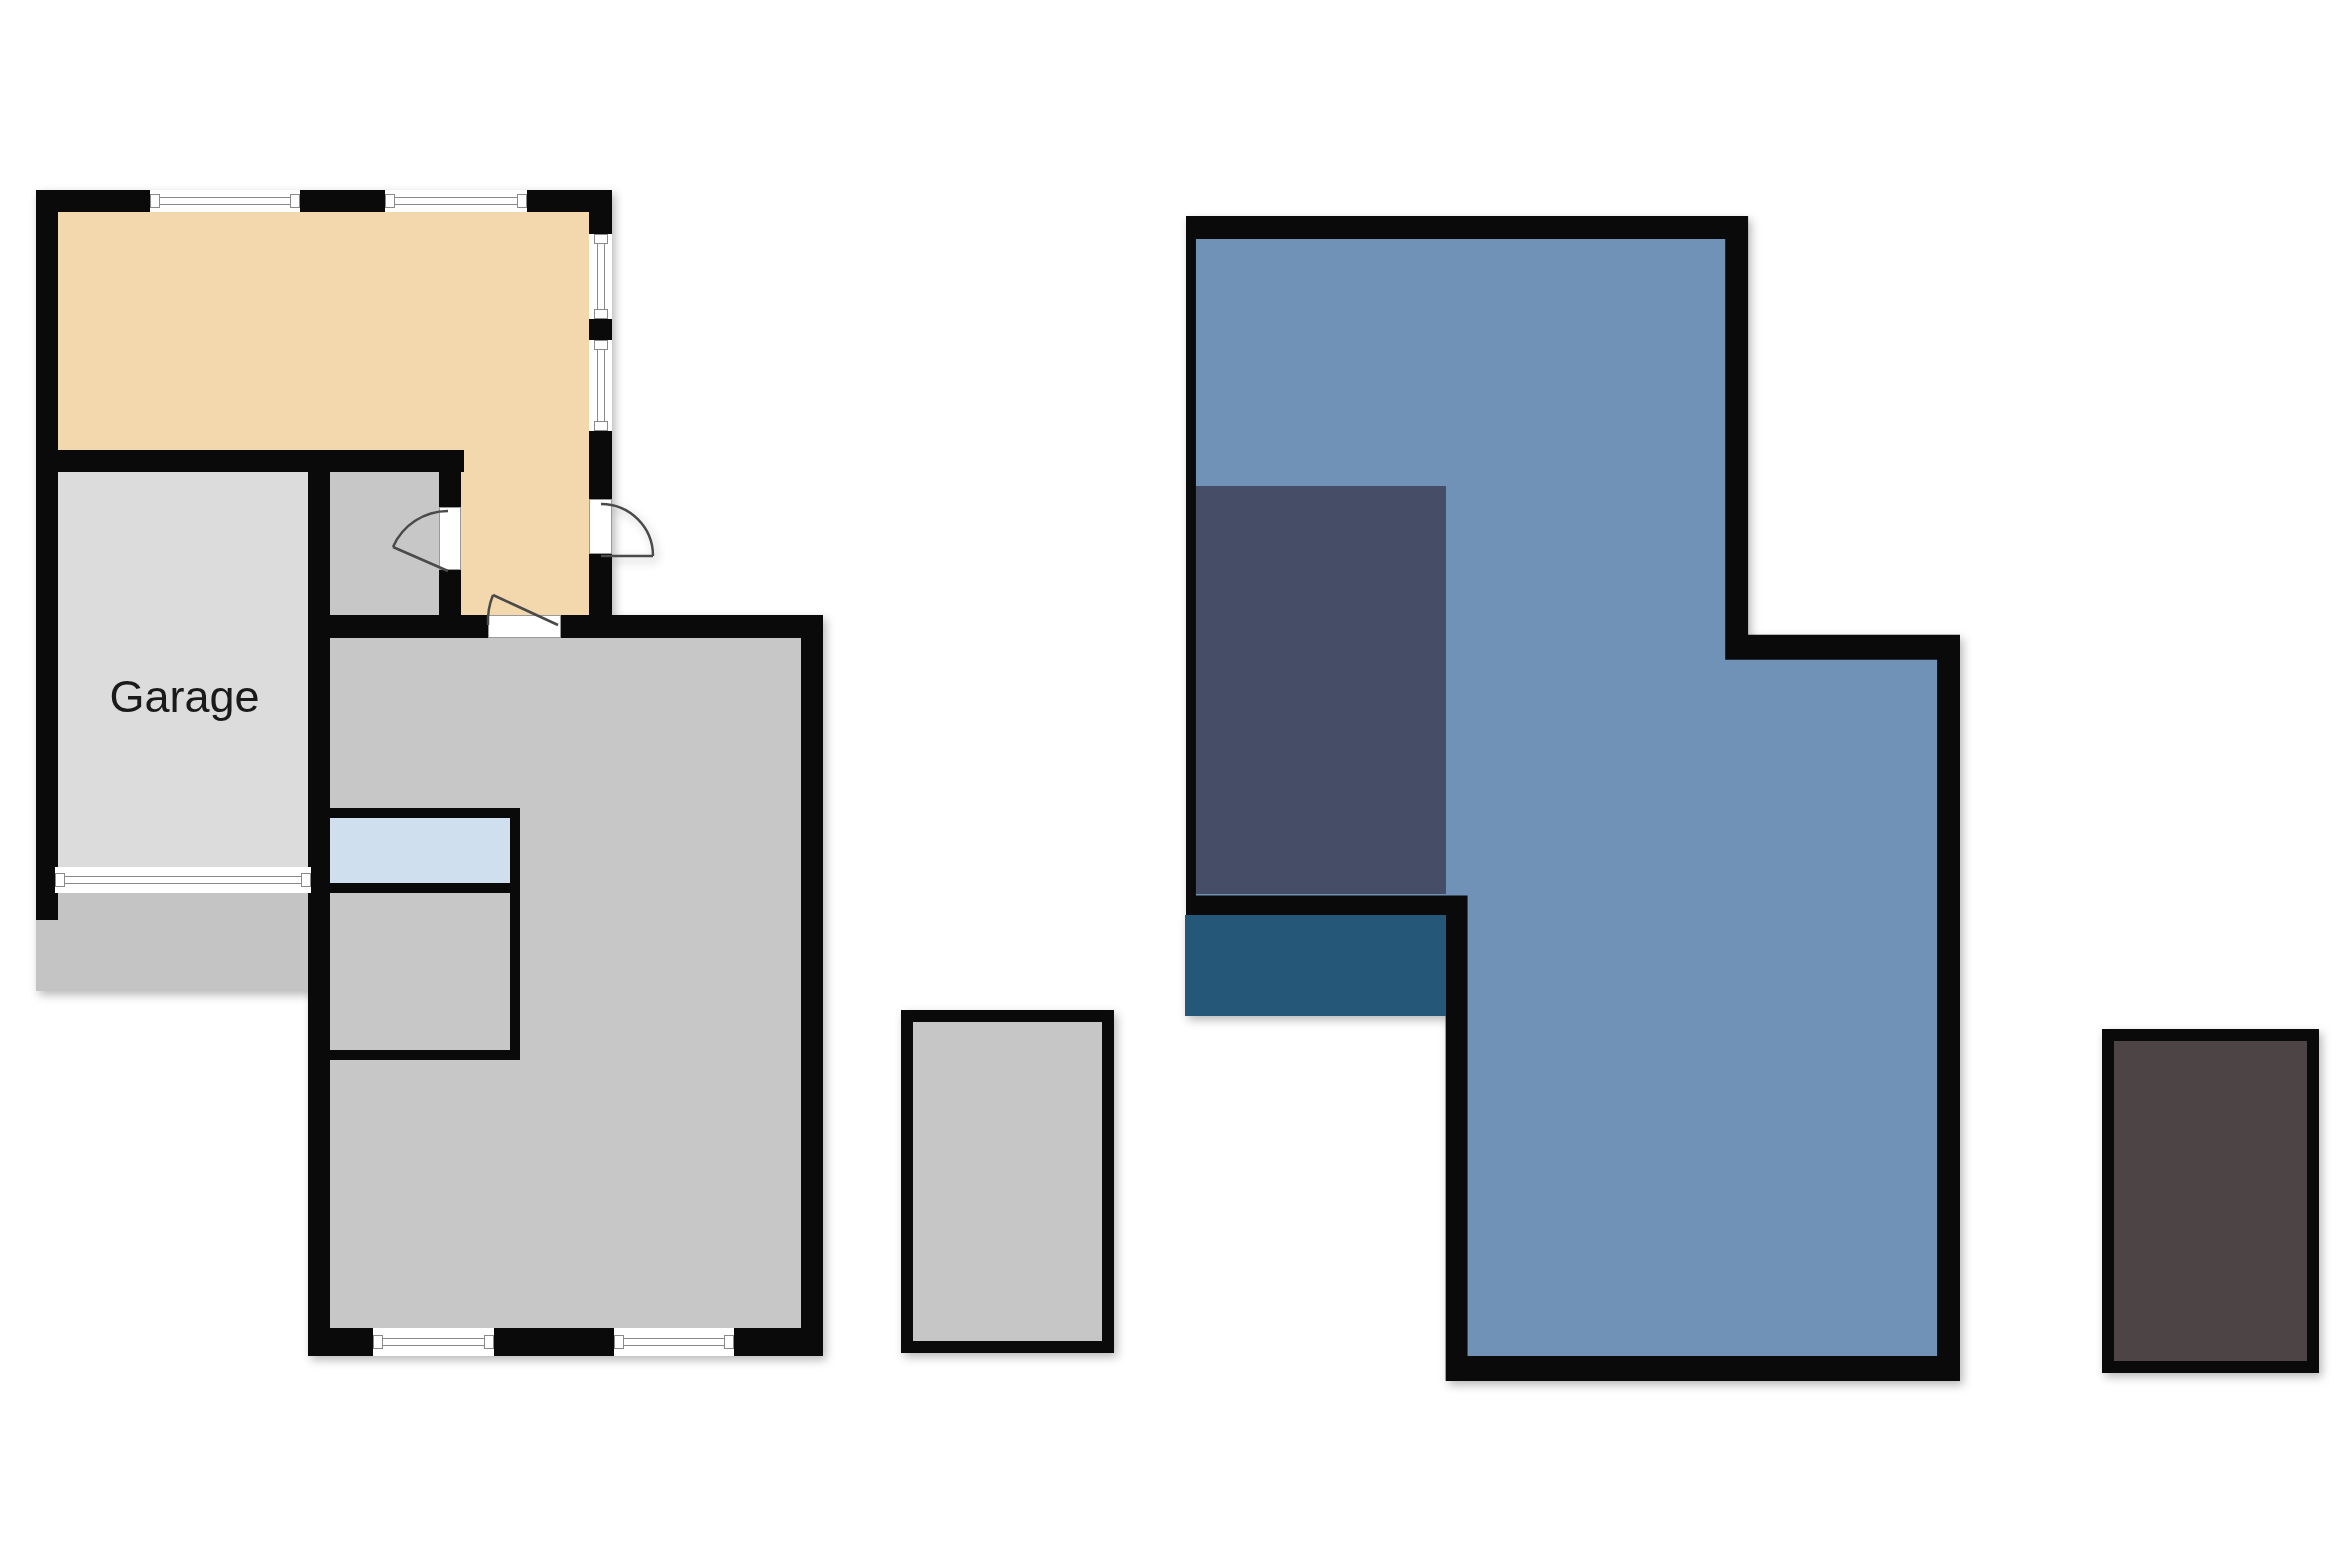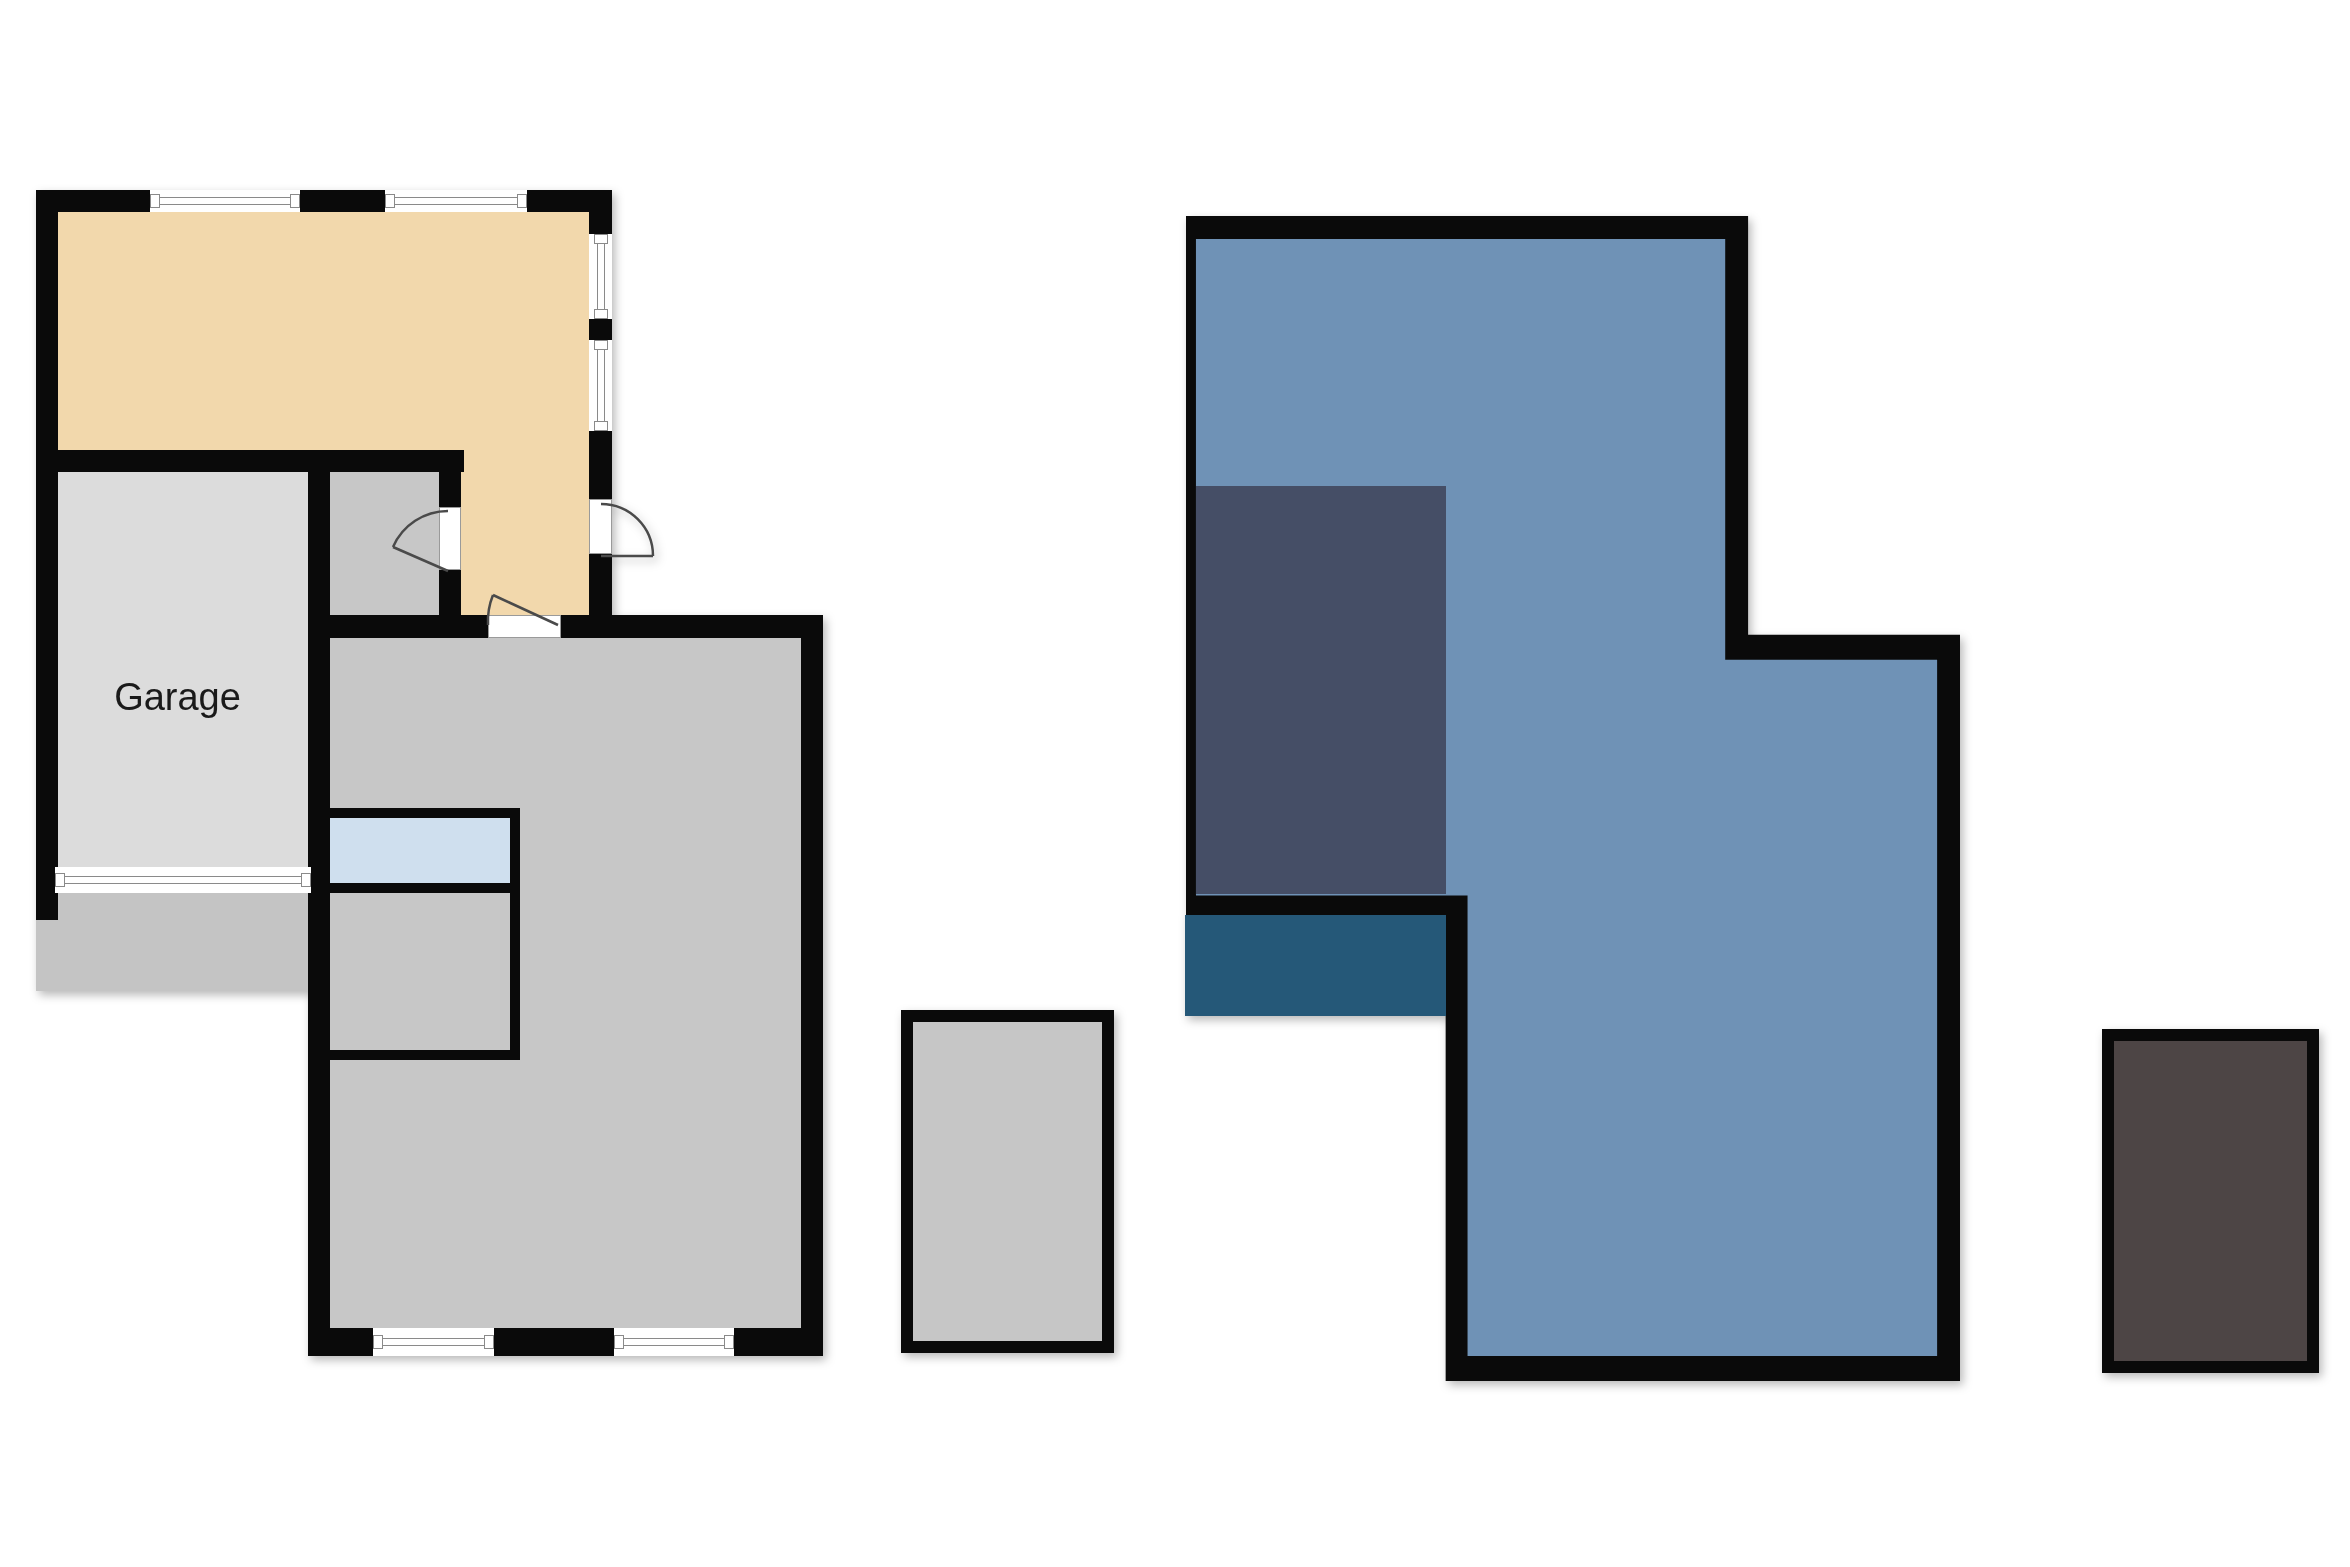--- a/index.html
+++ b/index.html
@@ -23,21 +23,21 @@
   
   .door{position:absolute;background:#ffffff;border:1px solid #9a9a9a;box-sizing:border-box;}
   .arc{position:absolute;overflow:visible;}
   .arc path{fill:none;stroke:#4a4a4a;stroke-width:2.5px;}
   
   .insert{position:absolute;}
   
   .outb{position:absolute;box-sizing:border-box;
         filter:drop-shadow(3px 4px 5px rgba(0,0,0,0.28));}
   .label{position:absolute;color:#1a1a1a;text-align:center;}
-  #garage-label{left:53px;top:669px;width:249px;font-size:38px;line-height:56px;}
+  #garage-label{left:60px;top:669px;width:249px;font-size:45px;line-height:56px;}
 </style>
 </head>
 <body>
 
 <div class="canvas">
 
   <div class="plan">
 
     <div class="room" style="left: 57px; top: 211px; width: 532px; height: 261px; background-color: rgb(242, 216, 172);"></div>
     <div class="room" style="left: 461px; top: 450px; width: 151px; height: 187px; background-color: rgb(242, 216, 172);"></div>

